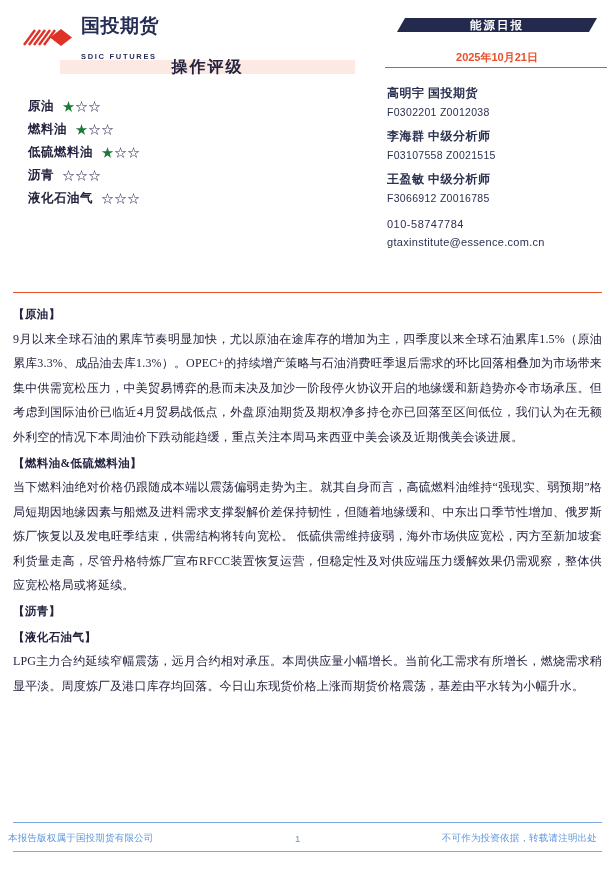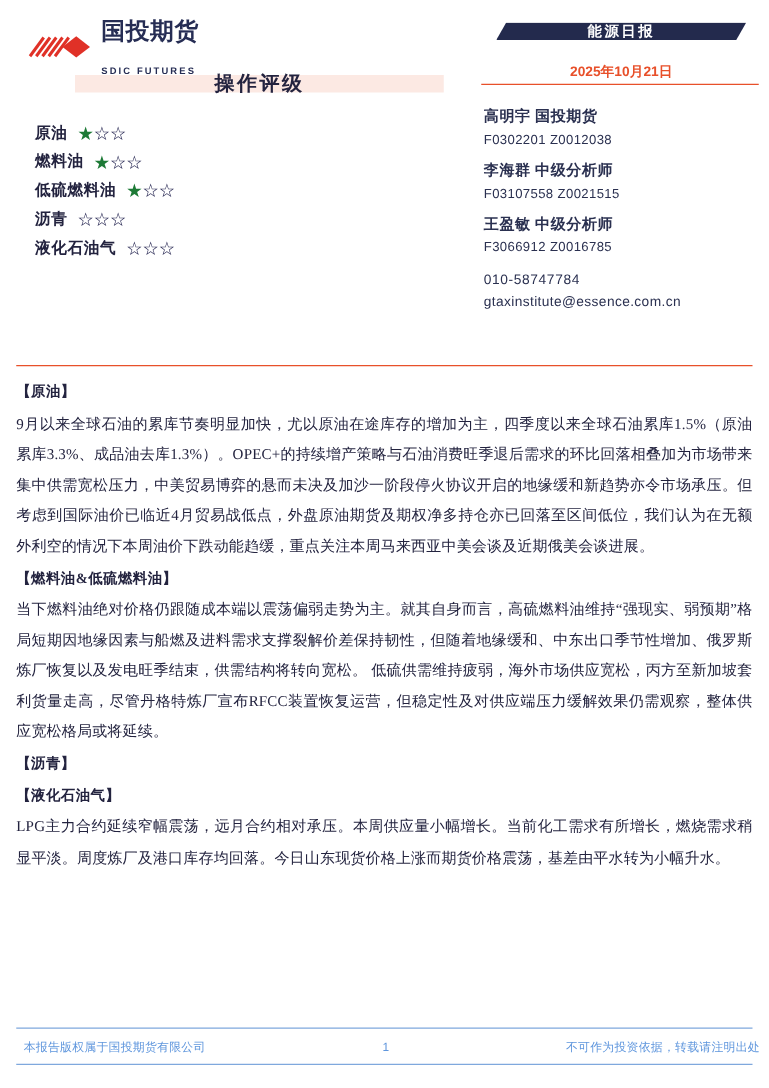--- a/index.html
+++ b/index.html
@@ -238,21 +238,21 @@
   .footer-rule {
     position: absolute;
     left: 13px;
     top: 822px;
     width: 589px;
     height: 1.2px;
     background: #7fa8dd;
   }
   .footer {
     position: absolute;
-    left: 19px;
+    left: 8px;
     top: 832px;
     width: 589px;
     display: flex;
     align-items: center;
     justify-content: space-between;
     font-family: Liberation Sans, sans-serif;
     font-size: 9.5px;
     color: #5f96dd;
     letter-spacing: 0.2px;
   }

